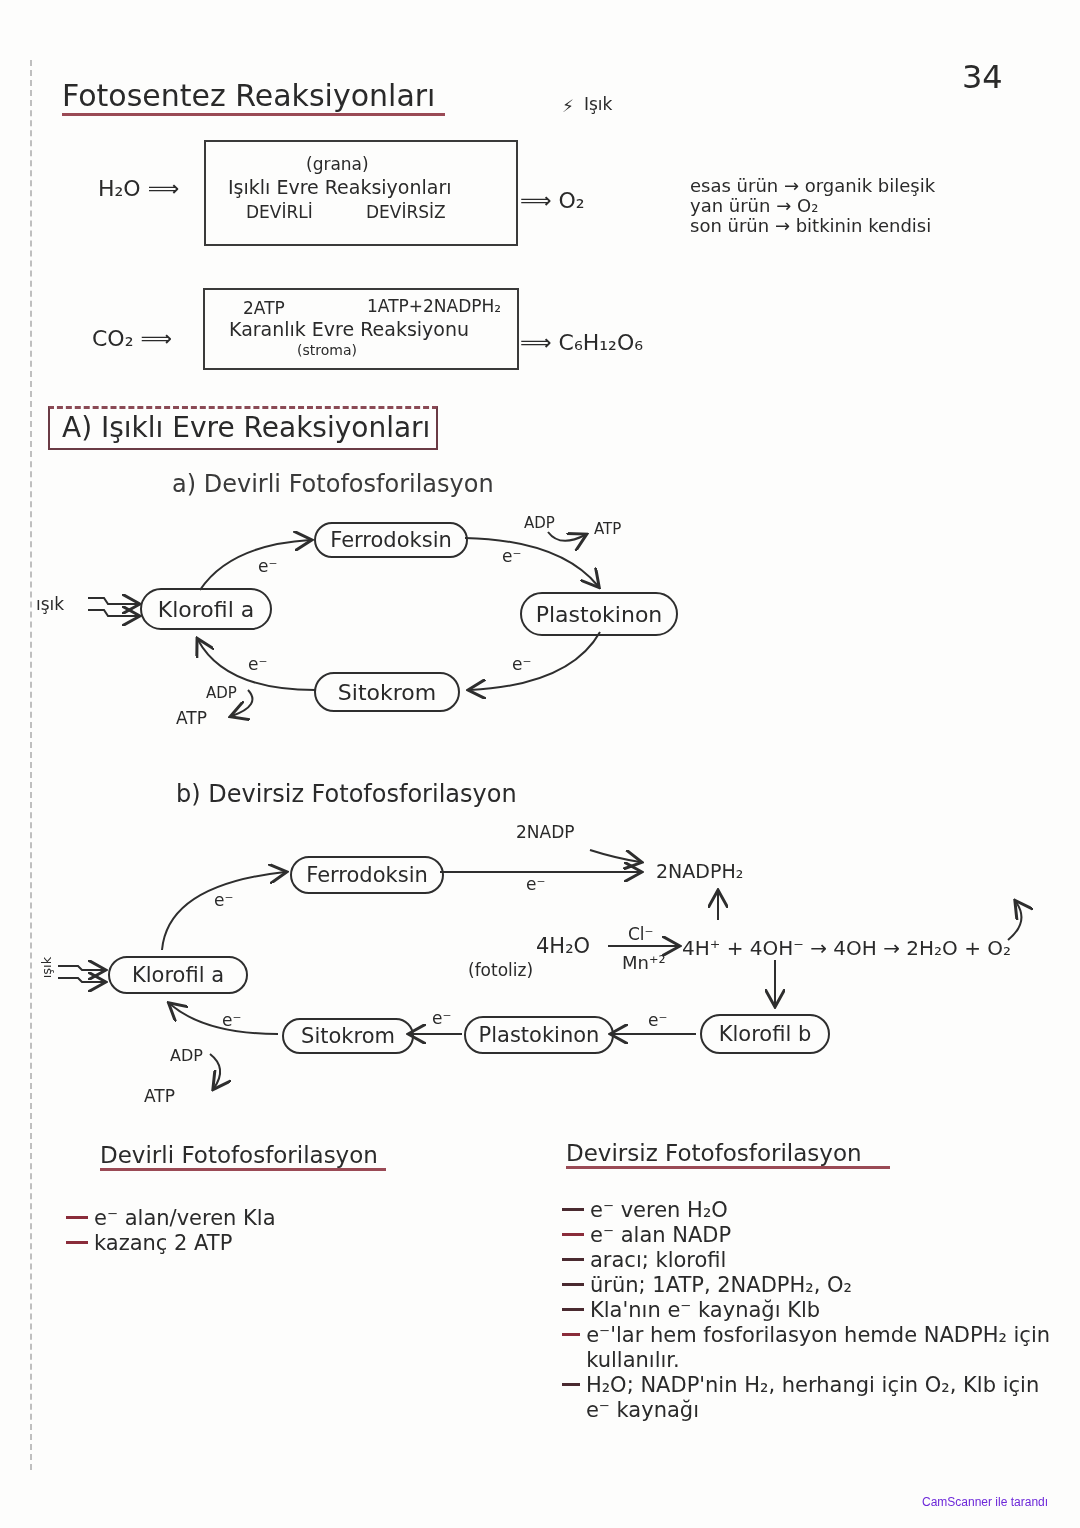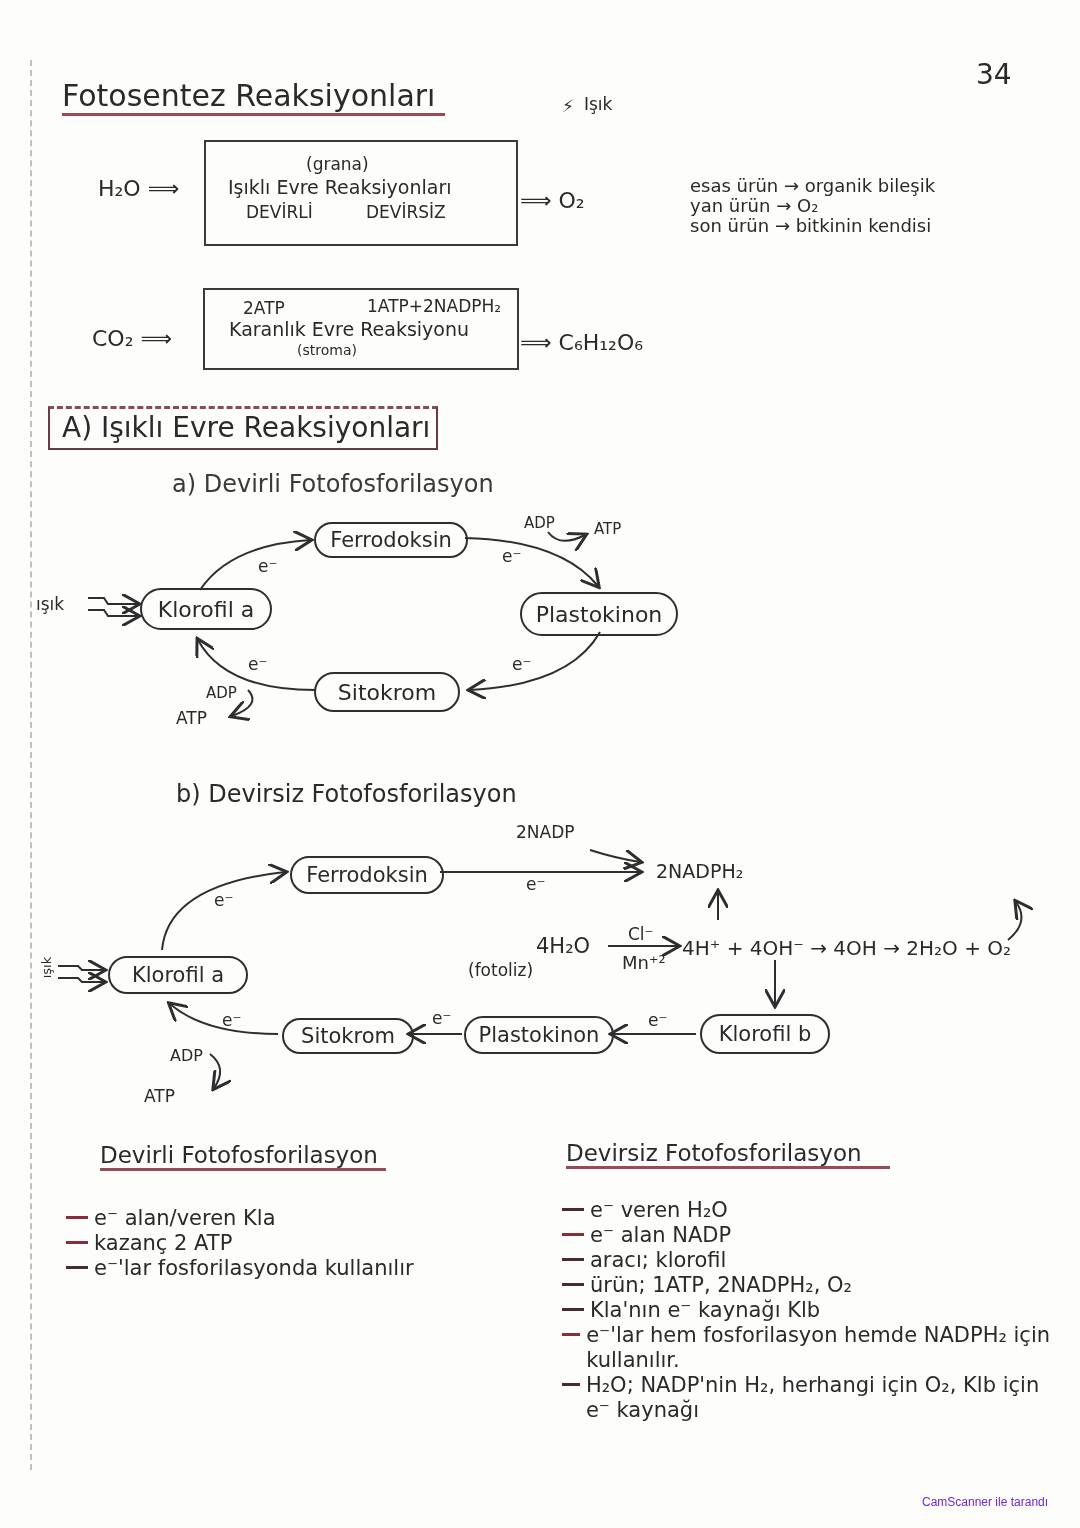--- a/index.html
+++ b/index.html
@@ -19,21 +19,21 @@
   .dash{display:inline-block;width:22px;height:0;border-top:3px solid #4a2a30;margin-right:6px;transform:translateY(-6px);}
   .dash.red{border-color:#8a2c3a;}
   svg{position:absolute;left:0;top:0;}
   .footer{font-family:"Liberation Sans",sans-serif;font-size:12px;color:#6d28d9;}
 </style>
 </head>
 <body>
 
 <div class="margin-line"></div>
 
-<div class="abs hand" style="left:962px;top:58px;font-size:28px;margin-left:14px;">34</div>
+<div class="abs hand" style="left:962px;top:58px;font-size:32px;">34</div>
 
 <div class="abs hand title ul-red" style="left:62px;top:78px;padding-right:10px;">Fotosentez Reaksiyonları</div>
 
 <div class="abs hand small" style="left:562px;top:96px;">⚡</div>
 <div class="abs hand small" style="left:584px;top:94px;">Işık</div>
 
 <div class="abs hand mid" style="left:98px;top:176px;">H₂O ⟹</div>
 <div class="box" style="left:204px;top:140px;width:310px;height:102px;">
   <div class="abs hand small" style="left:100px;top:12px;">(grana)</div>
   <div class="abs hand" style="left:22px;top:34px;font-size:19px;">Işıklı Evre Reaksiyonları</div>
@@ -143,24 +143,20 @@
 <div class="abs hand ul-red" style="left:100px;top:1142px;font-size:23px;padding-right:8px;">Devirli Fotofosforilasyon</div>
 <div class="abs" style="left:66px;top:1206px;">
   <div class="bullet hand">
       <span class="dash red"></span>
       <span>e⁻ alan/veren Kla</span>
     </div>
   <div class="bullet hand">
       <span class="dash red"></span>
       <span>kazanç 2 ATP</span>
     </div>
-  <div class="bullet hand">
-      <span class="dash"></span>
-      <span>e⁻'lar fosforilasyonda kullanılır</span>
-    </div>
 </div>
 
 <div class="abs hand ul-red" style="left:566px;top:1140px;font-size:23px;padding-right:28px;">Devirsiz Fotofosforilasyon</div>
 <div class="abs" style="left:562px;top:1198px;width:490px;">
   <div class="bullet hand">
       <span class="dash"></span>
       <span>e⁻ veren H₂O</span>
     </div>
   <div class="bullet hand">
       <span class="dash red"></span>

